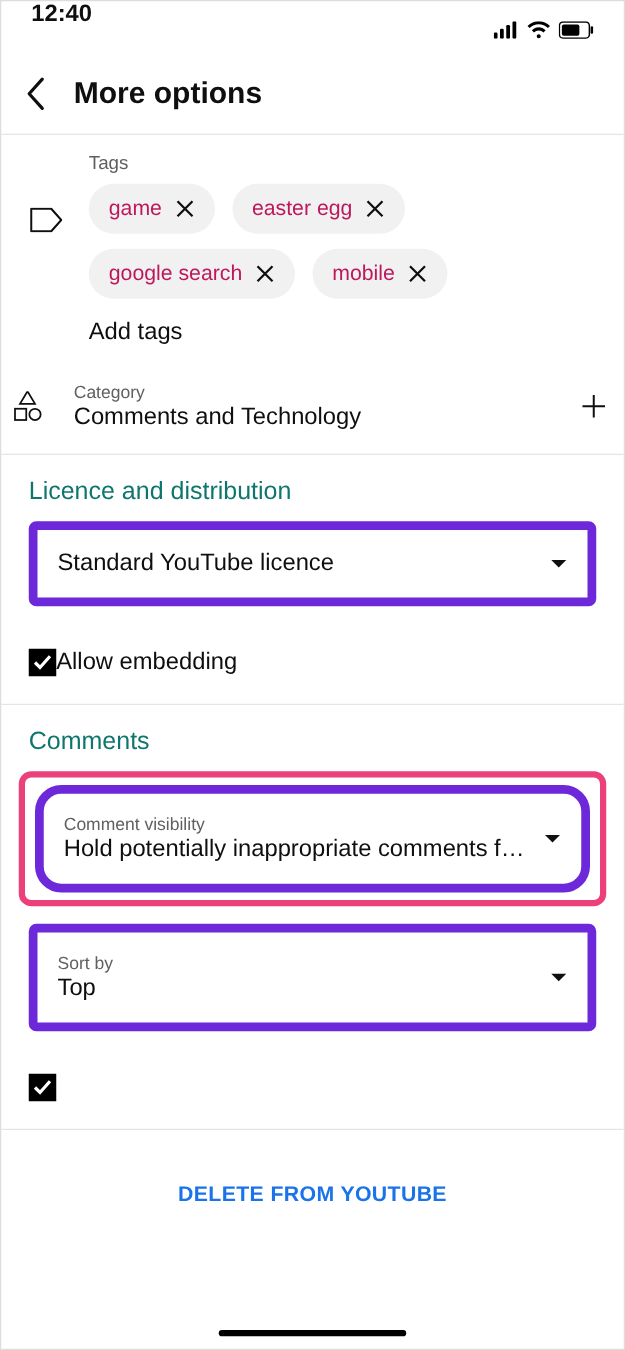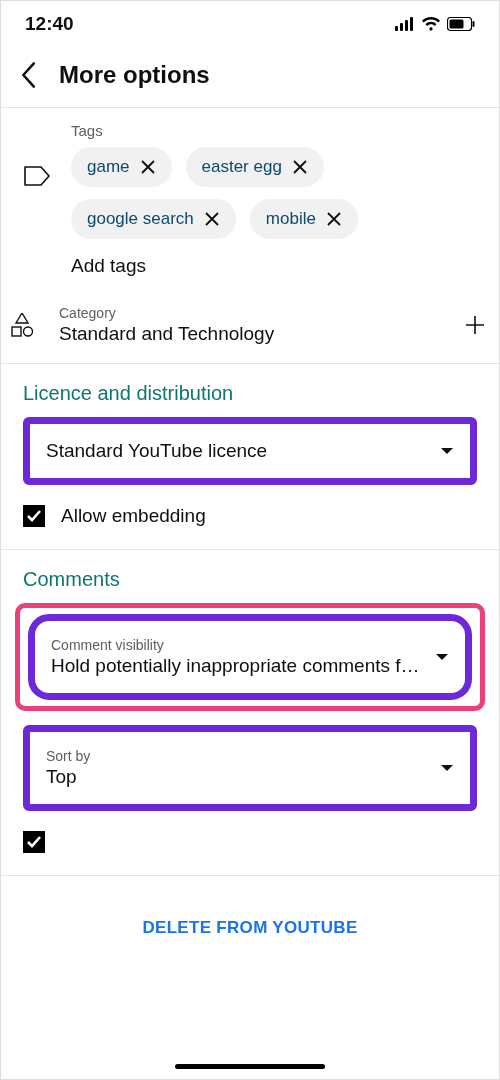--- a/index.html
+++ b/index.html
@@ -1,51 +1,51 @@
 <!DOCTYPE html>
 <html><head>
 <meta charset="utf-8">
 <style>
   * { box-sizing: border-box; margin: 0; padding: 0; }
   html, body { width: 500px; height: 1080px; font-family: -apple-system, Helvetica, Arial, sans-serif; background: #fff; color: #0f0f0f; }
   body { border: 1px solid #ddd; display: flex; flex-direction: column; }
 
-  .status-bar { height: 46px; display: flex; align-items: center; justify-content: space-between; padding: 0 24px; font-weight: 600; font-size: 19px; }
+  .status-bar { height: 46px; display: flex; justify-content: space-between; padding: 0 24px; font-weight: 600; font-size: 19px; }
   .status-icons { display: flex; align-items: center; gap: 6px; }
 
   .header { display: flex; align-items: center; padding: 14px 18px 18px; gap: 22px; }
   .header-title { font-size: 24px; font-weight: 700; }
 
   .section { border-top: 1px solid #e5e5e5; }
   .section.first { border-top-color: #e5e5e5; }
 
   .row { display: flex; align-items: flex-start; padding: 14px 20px; gap: 18px; }
   .row .icon-col { width: 32px; flex-shrink: 0; display: flex; align-items: center; justify-content: center; padding-top: 44px; }
   .row .content-col { flex: 1; }
   .label-sm { color: #606060; font-size: 15px; margin-bottom: 8px; }
   .tags-wrap { display: flex; flex-wrap: wrap; gap: 12px 14px; margin-bottom: 14px; }
-  .tag-chip { background: #f1f1f1; border-radius: 999px; padding: 10px 16px; display: inline-flex; align-items: center; gap: 10px; font-size: 17px; color: #0c4a6e; }
+  .tag-chip { background: #f1f1f1; border-radius: 999px; padding: 10px 16px; display: inline-flex; align-items: center; gap: 10px; font-size: 17px; color: #be185d; }
   .tag-chip .x { width: 16px; height: 16px; }
   .add-tags { font-size: 19px; color: #0f0f0f; padding: 2px 0 4px; }
 
   .cat-row { display: flex; align-items: center; padding: 10px 8px 18px; gap: 18px; }
   .cat-row .icon-col { width: 32px; flex-shrink: 0; }
   .cat-label { color: #606060; font-size: 14px; }
   .cat-value { font-size: 19px; margin-top: 2px; }
   .plus { font-size: 30px; color: #0f0f0f; padding-right: 4px; }
 
   .section-title { color: #0f766e; font-size: 20px; padding: 18px 22px 12px; }
   .select-like { margin: 0 22px 14px; border: 7px solid #6d28d9; border-radius: 6px; padding: 16px 16px; display: flex; align-items: center; justify-content: space-between; font-size: 19px; }
   .select-like.two-line { flex-direction: row; }
   .select-like .inner { flex: 1; overflow: hidden; }
   .select-like .inner .mini { color: #606060; font-size: 14px; margin-bottom: 2px; }
   .select-like .inner .val { font-size: 19px; white-space: nowrap; overflow: hidden; text-overflow: ellipsis; }
   .caret { margin-left: 10px; flex-shrink: 0; }
 
-  .check-row { display: flex; align-items: center; gap: 16px; padding: 6px 22px 22px; font-size: 19px; }
+  .check-row { display: flex; align-items: center; padding: 6px 22px 22px; font-size: 19px; margin-top: 28px; }
   .checkbox { width: 22px; height: 22px; background: #000; display: flex; align-items: center; justify-content: center; }
   .checkbox svg { display: block; }
 
   .highlight-box { border: 5px solid #ec407a; border-radius: 10px; margin: 0 14px 14px; padding: 0; }
   .highlight-box .select-like { margin: 6px 8px; border-radius: 21px; }
 
   .delete-section { border-top: 1px solid #e5e5e5; padding: 42px 0; text-align: center; }
   .delete-btn { color: #1a73e8; font-weight: 600; font-size: 17px; letter-spacing: 0.3px; }
 
   .home-indicator { margin-top: auto; display: flex; justify-content: center; padding-bottom: 10px; }
@@ -145,21 +145,21 @@
       <span>
         <svg width="26" height="24" viewBox="0 0 26 24">
           <path d="M13 0 L19 10 H7 Z" fill="none" stroke="#0f0f0f" stroke-width="1.4"></path>
           <rect x="3" y="14" width="9" height="9" fill="none" stroke="#0f0f0f" stroke-width="1.4"></rect>
           <circle cx="19" cy="18.5" r="4.5" fill="none" stroke="#0f0f0f" stroke-width="1.4"></circle>
         </svg>
       </span>
     </div>
     <div style="flex:1">
       <div class="cat-label">Category</div>
-      <div class="cat-value">Standard and Technology</div>
+      <div class="cat-value">Comments and Technology</div>
     </div>
     <span class="plus">
       <svg width="24" height="24" viewBox="0 0 24 24">
           <path d="M12 3 V21 M3 12 H21" stroke="#0f0f0f" stroke-width="1.6"></path>
         </svg>
     </span>
   </div>
 </div>
 
 <div class="section">

